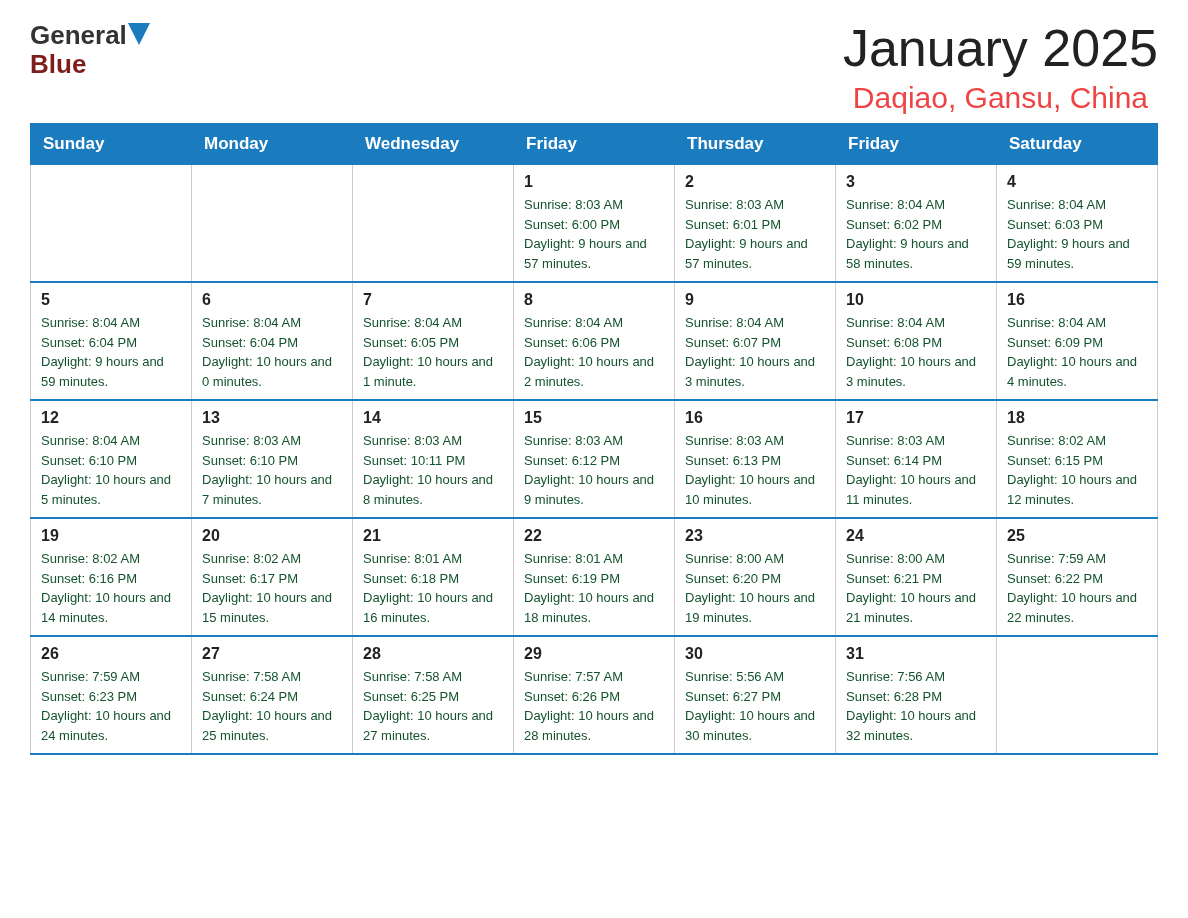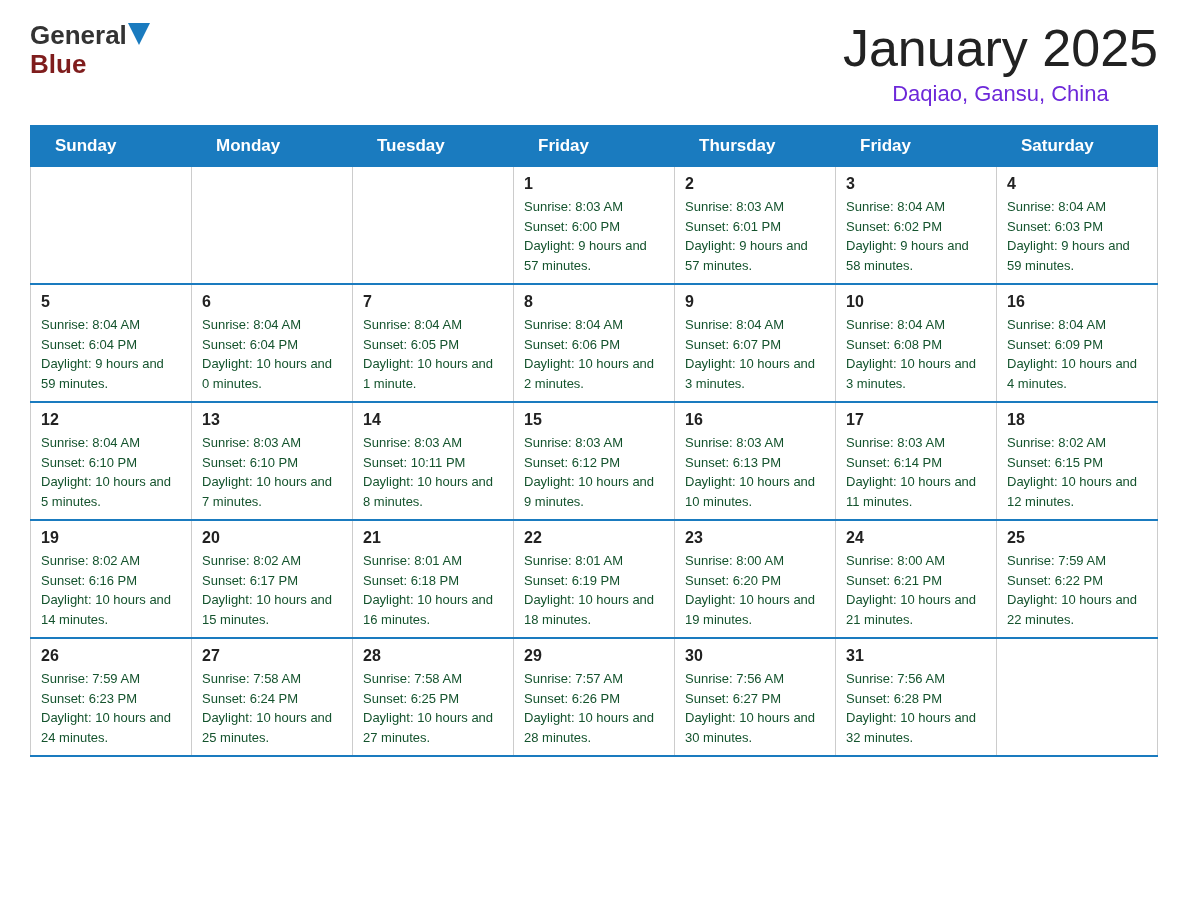--- a/index.html
+++ b/index.html
@@ -7,52 +7,52 @@
       font-family: Arial, Helvetica, sans-serif;
       background: #fff;
       width: 1188px;
       min-height: 918px;
       padding: 20px 30px;
     }
     .header {
       display: flex;
       justify-content: space-between;
       align-items: flex-start;
-      margin-bottom: 18px;
+      margin-bottom: 8px;
     }
     .logo-text-general {
       font-size: 26px;
       font-weight: bold;
       color: #333;
     }
     .title-block {
       text-align: center;
     }
     .month-title {
       font-size: 52px;
       font-weight: normal;
       color: #222;
       line-height: 1.1;
     }
     .location-title {
-      font-size: 22px;
-      color: #6d28d9;
+      font-size: 30px;
+      color: #ef4444;
       margin-top: 4px;
     }
     .calendar-table {
       width: 100%;
       border-collapse: collapse;
       border: 1.5px solid #1a7bbf;
     }
     .calendar-table thead tr th {
       background-color: #1a7bbf;
       color: #fff;
       font-size: 17px;
       font-weight: bold;
-      padding: 10px 24px;
+      padding: 10px 12px;
       text-align: left;
       border: 1px solid #1a7bbf;
     }
     .calendar-table tbody tr td {
       vertical-align: top;
       padding: 8px 10px;
       border: 1px solid #ccc;
       border-bottom: 2px solid #1a7bbf;
       min-width: 140px;
       min-height: 100px;
@@ -110,21 +110,21 @@
     <div class="month-title">January 2025</div>
     <div class="location-title">Daqiao, Gansu, China</div>
   </div>
 </div>
 
 <table class="calendar-table">
   <thead>
     <tr>
     <th>Sunday</th>
         <th>Monday</th>
-        <th>Tuesday</th>
+        <th>Wednesday</th>
         <th>Friday</th>
         <th>Thursday</th>
         <th>Friday</th>
         <th>Saturday</th>
       </tr>
   </thead>
   <tbody id="calendar-body">
   <tr>
         <td class="empty-cell"></td>
         <td class="empty-cell"></td>
@@ -335,21 +335,21 @@
         </td>
         <td>
           <span class="day-number">29</span>
           <div class="day-info">Sunrise: 7:57 AM
 Sunset: 6:26 PM
 Daylight: 10 hours
 and 28 minutes.</div>
         </td>
         <td>
           <span class="day-number">30</span>
-          <div class="day-info">Sunrise: 7:56 AM
+          <div class="day-info">Sunrise: 5:56 AM
 Sunset: 6:27 PM
 Daylight: 10 hours
 and 30 minutes.</div>
         </td>
         <td>
           <span class="day-number">31</span>
           <div class="day-info">Sunrise: 7:56 AM
 Sunset: 6:28 PM
 Daylight: 10 hours
 and 32 minutes.</div>

